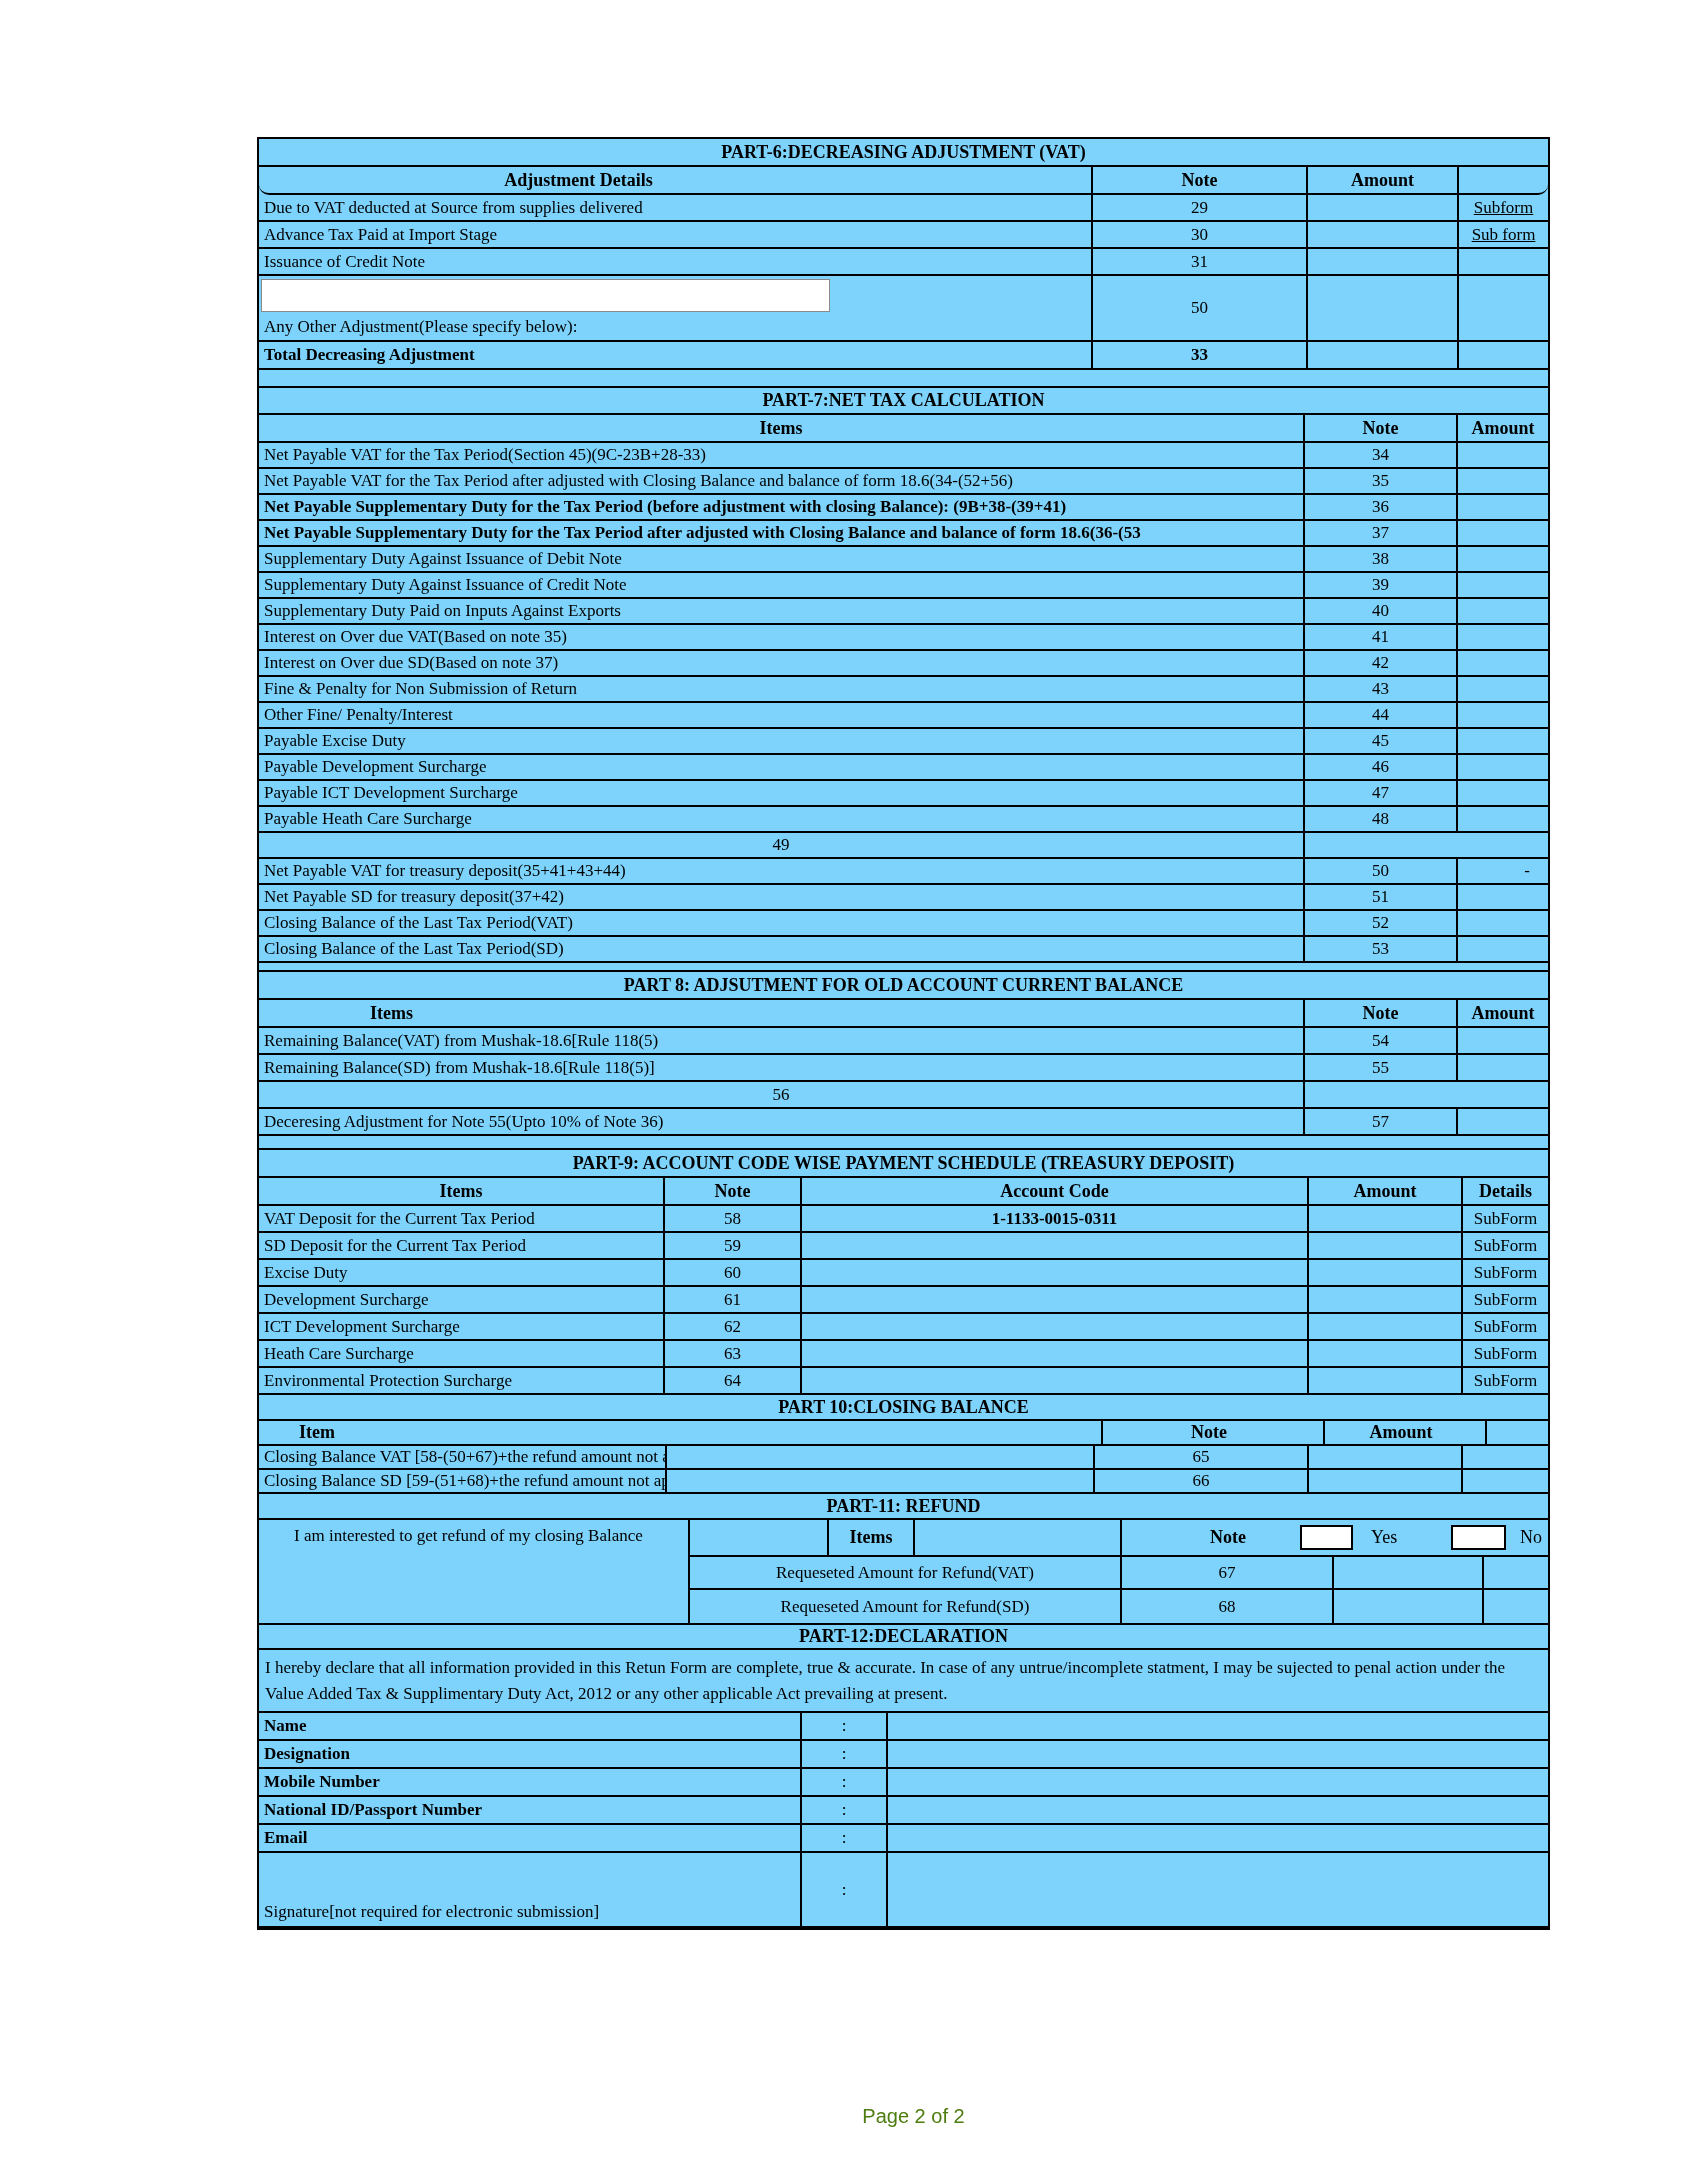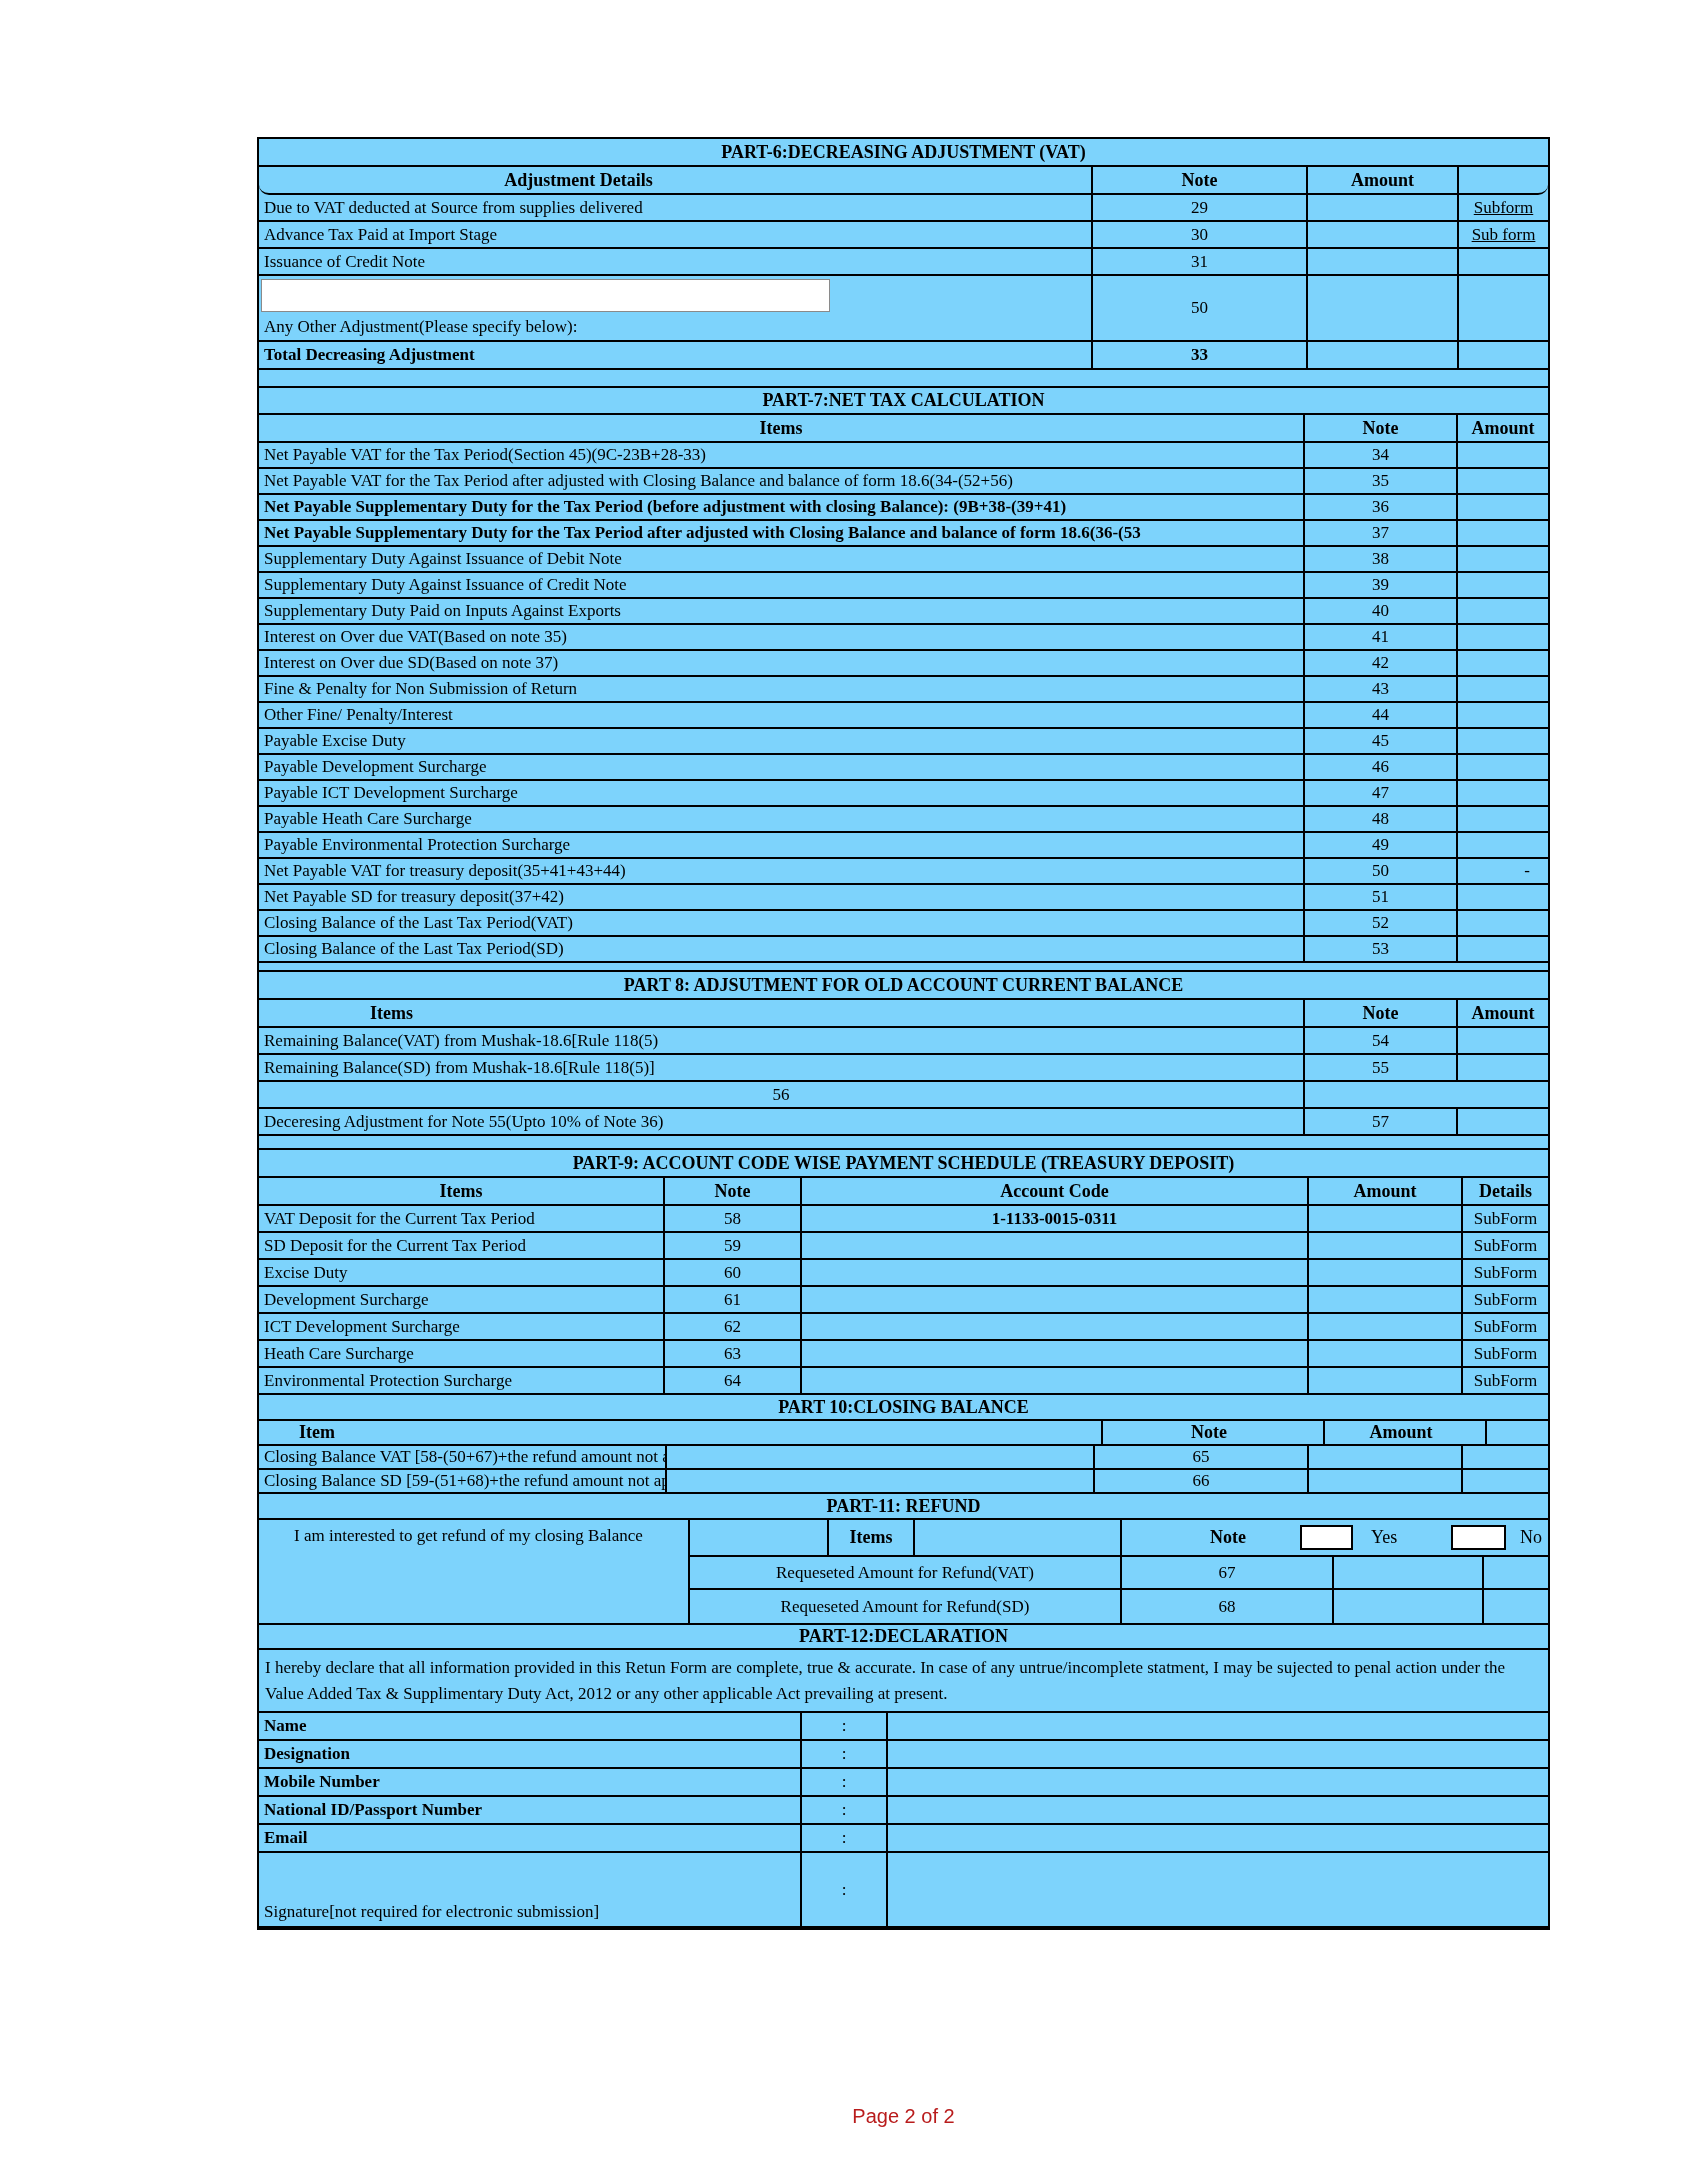--- a/index.html
+++ b/index.html
@@ -57,22 +57,22 @@
   .checkbox{position:absolute;top:5px;height:25px;border:2px solid #000;background:#fff;box-sizing:border-box;cursor:pointer;}
   .cb-yes{left:178px;width:53px;}
   .cb-no{left:329px;width:55px;}
   .yn-label{position:absolute;top:0;height:100%;display:flex;align-items:center;font-size:18px;}
   .lbl-yes{left:249px;} .lbl-no{left:398px;}
   
   .decl{border-bottom:2px solid #000;box-sizing:border-box;height:63px;padding:5px 6px;
         font-size:17px;line-height:26px;white-space:normal;overflow:hidden;}
   .sec-p12 .row.sig{height:75px;}
   .sig-label-cell{display:flex;align-items:flex-end;padding-bottom:4px;}
-  .footer{position:absolute;left:257px;top:2105px;width:1293px;text-align:center;
-          font-family:"Liberation Sans","DejaVu Sans",sans-serif;font-size:20px;color:#b91c1c;}
+  .footer{position:absolute;left:267px;top:2105px;width:1293px;text-align:center;
+          font-family:"Liberation Sans","DejaVu Sans",sans-serif;font-size:20px;color:#4d7c0f;}
 </style>
 </head>
 <body>
 
 <div class="page">
   <div class="form">
 
     <div>
       <div class="trow h28">PART-6:DECREASING ADJUSTMENT (VAT)</div>
       <div class="row g-p6h h28">
@@ -200,21 +200,20 @@
             <div class="c">Payable ICT Development Surcharge</div>
             <div class="c center">47</div>
             <div class="c"></div>
           </div>
           <div class="row g-p7">
             <div class="c">Payable Heath Care Surcharge</div>
             <div class="c center">48</div>
             <div class="c"></div>
           </div>
           <div class="row g-p7">
-            <div class="c">Payable Environmental Protection Surcharge</div>
             <div class="c center">49</div>
             <div class="c"></div>
           </div>
           <div class="row g-p7">
             <div class="c">Net Payable VAT for treasury deposit(35+41+43+44)</div>
             <div class="c center">50</div>
             <div class="c dash">-</div>
           </div>
           <div class="row g-p7">
             <div class="c">Net Payable SD for treasury deposit(37+42)</div>

